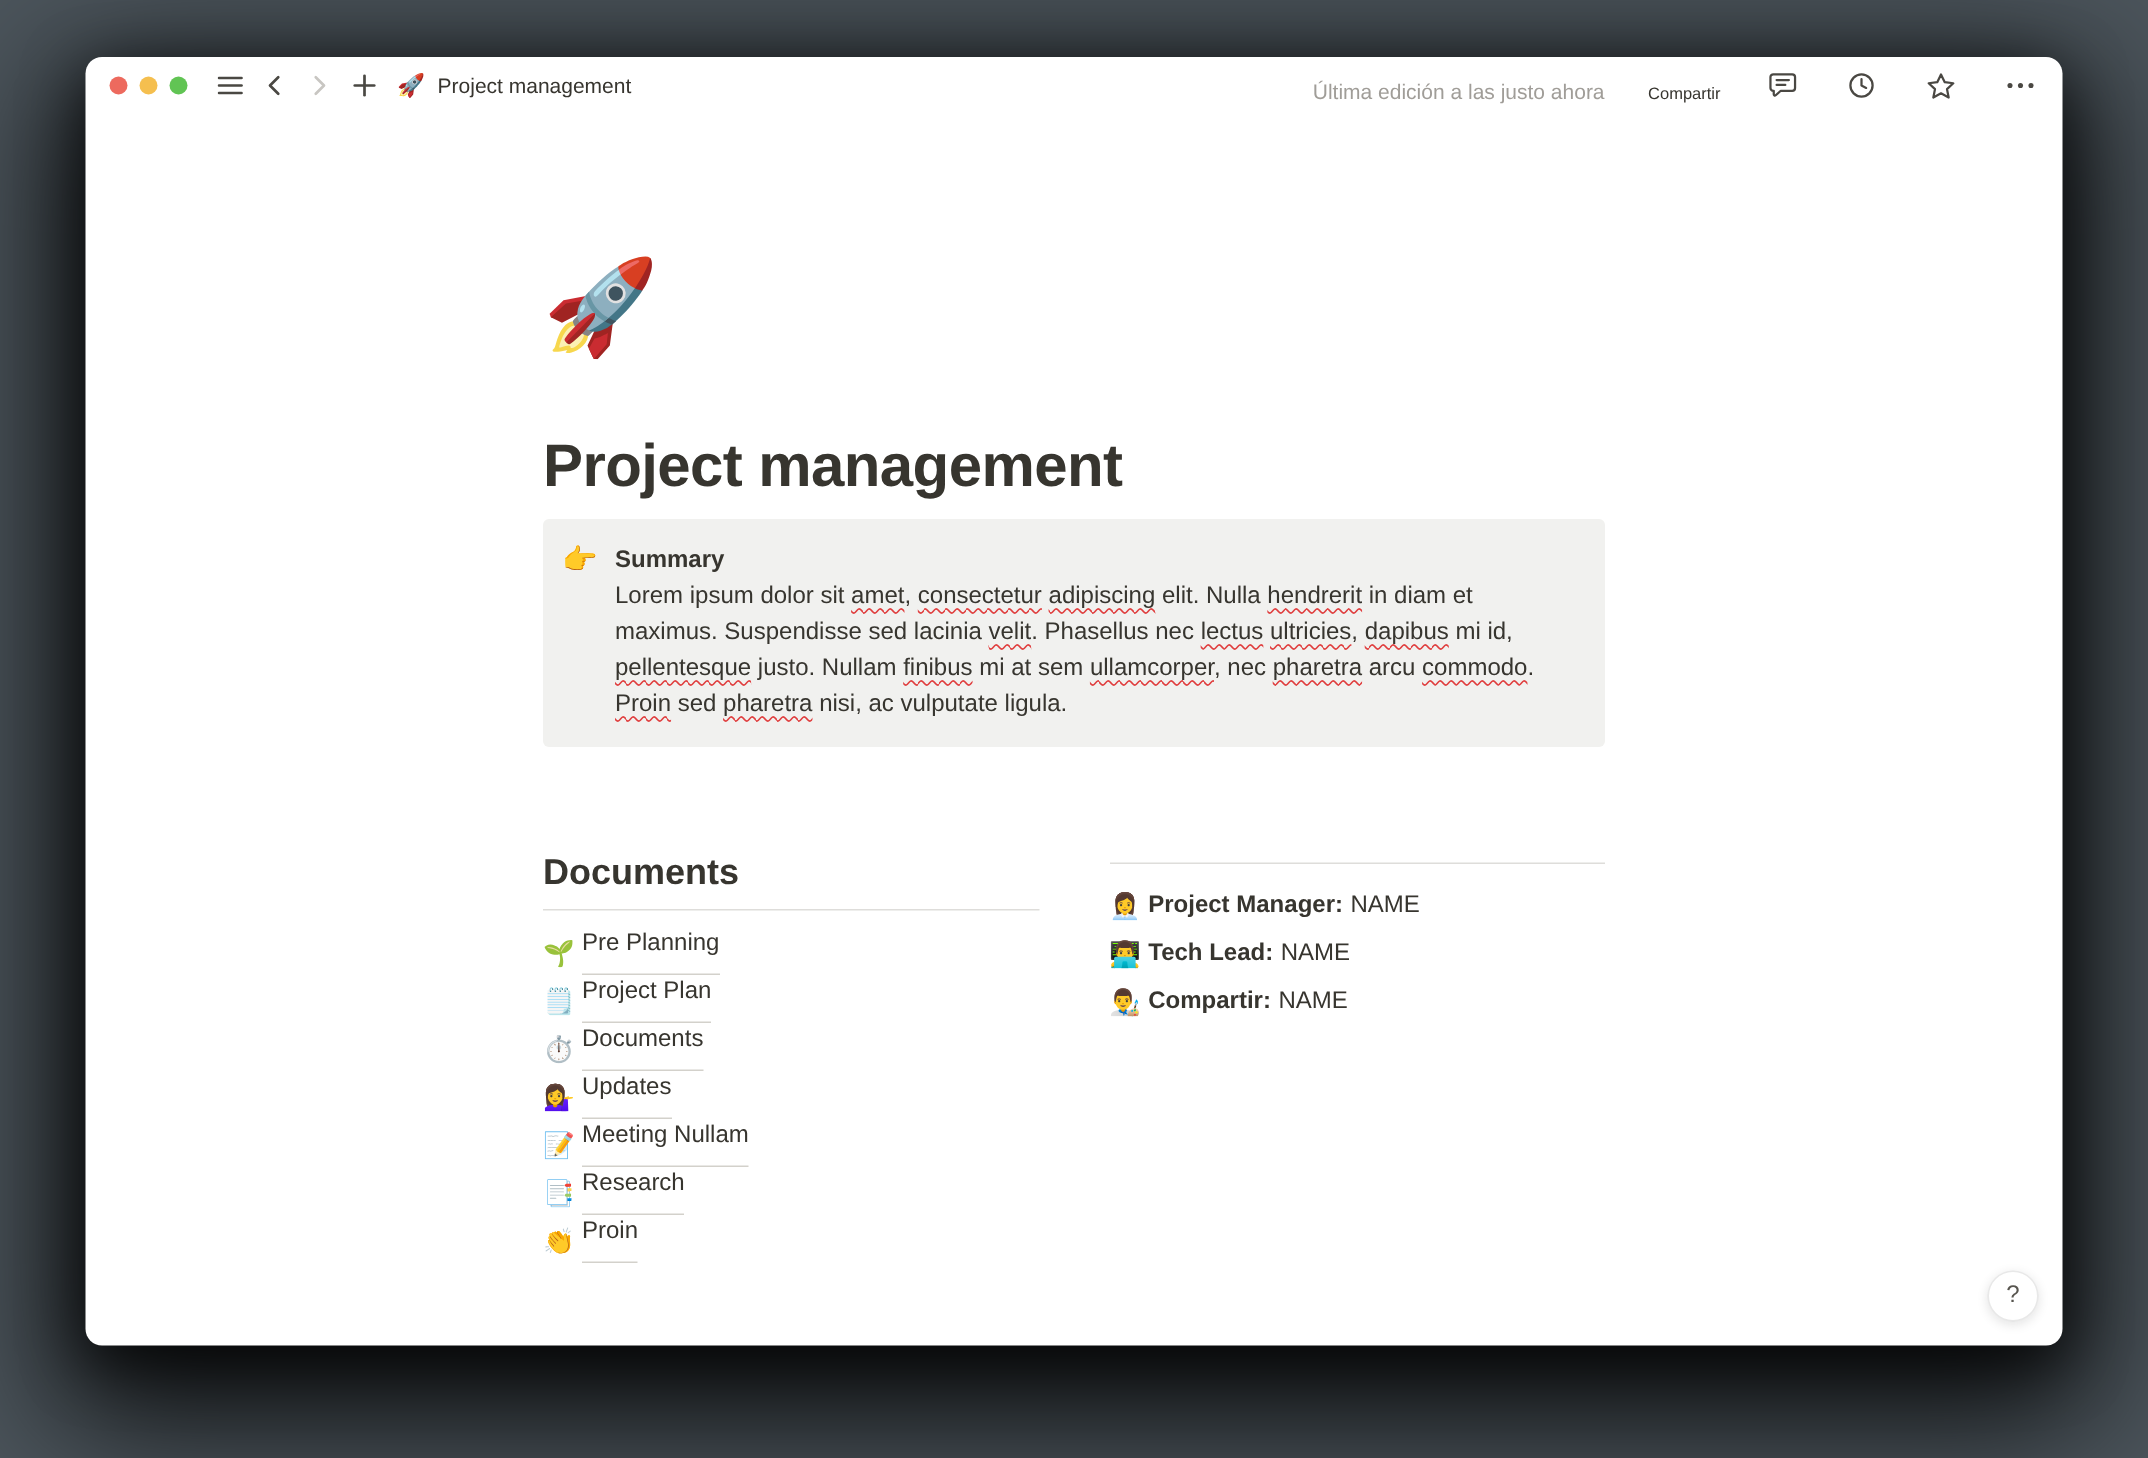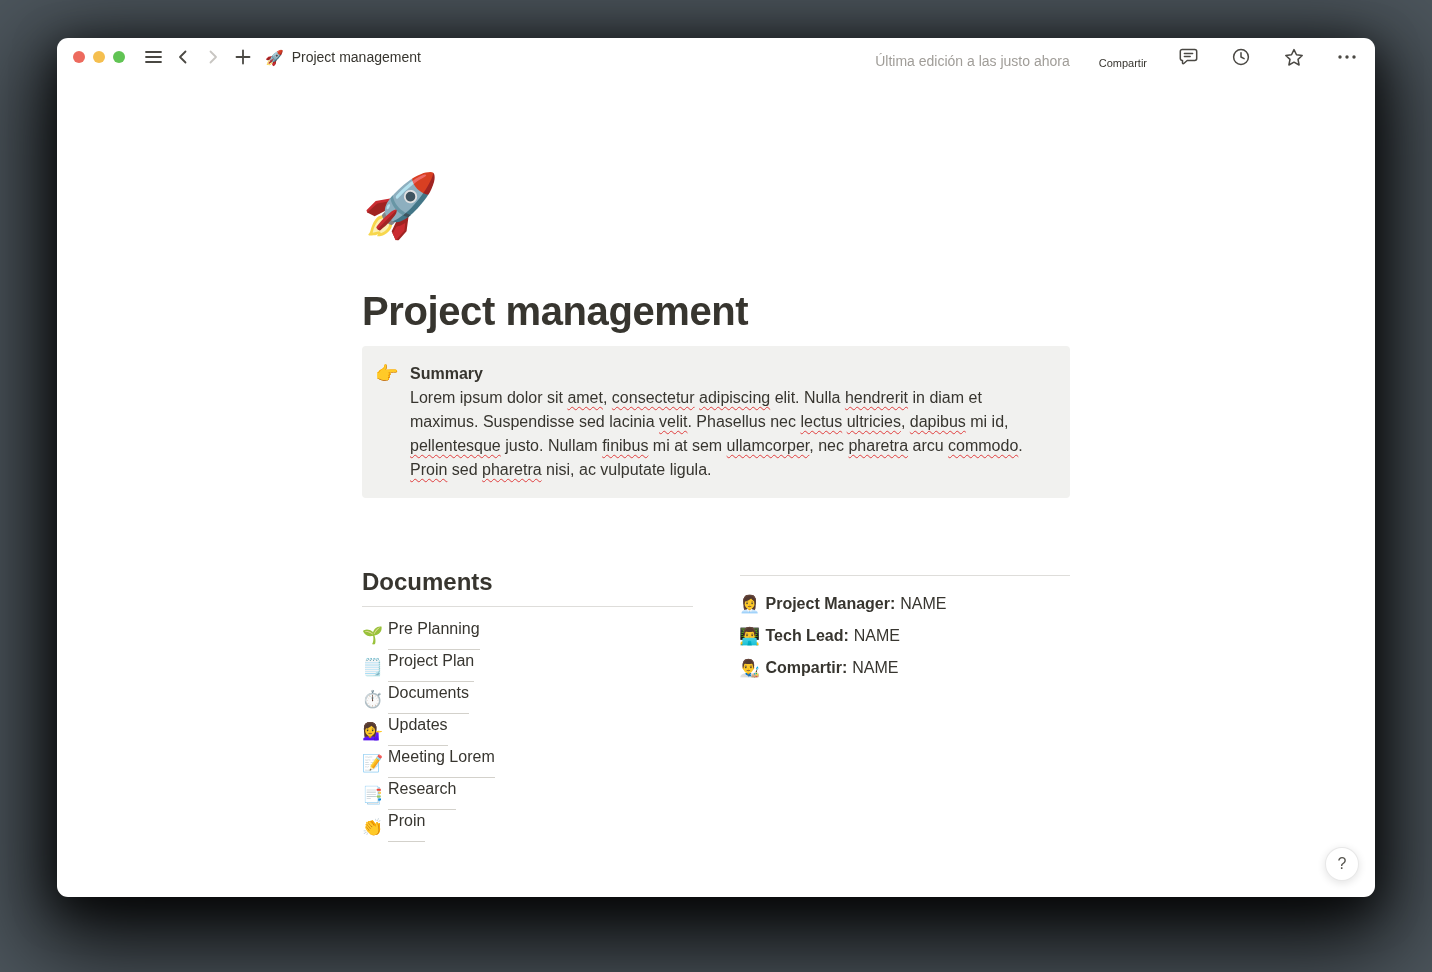--- a/index.html
+++ b/index.html
@@ -178,21 +178,21 @@
               <li class="doc-row">
                 <span class="li-emoji">⏱️</span>
                 <span class="doc-label">Documents</span>
               </li>
               <li class="doc-row">
                 <span class="li-emoji">💁‍♀️</span>
                 <span class="doc-label">Updates</span>
               </li>
               <li class="doc-row">
                 <span class="li-emoji">📝</span>
-                <span class="doc-label">Meeting Lorem</span>
+                <span class="doc-label">Meeting Nullam</span>
               </li>
               <li class="doc-row">
                 <span class="li-emoji">📑</span>
                 <span class="doc-label">Research</span>
               </li>
               <li class="doc-row">
                 <span class="li-emoji">👏</span>
                 <span class="doc-label">Proin</span>
               </li>
             </ul>

